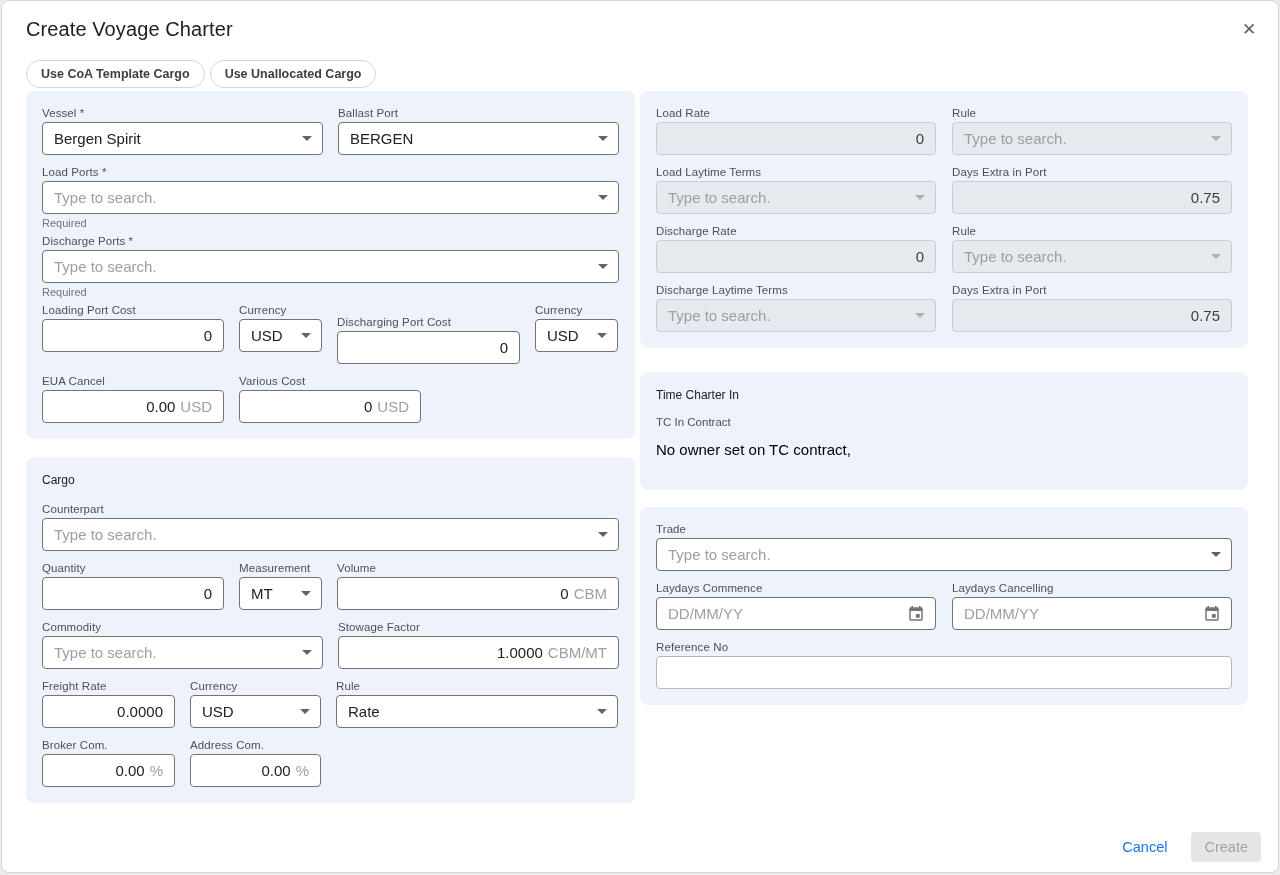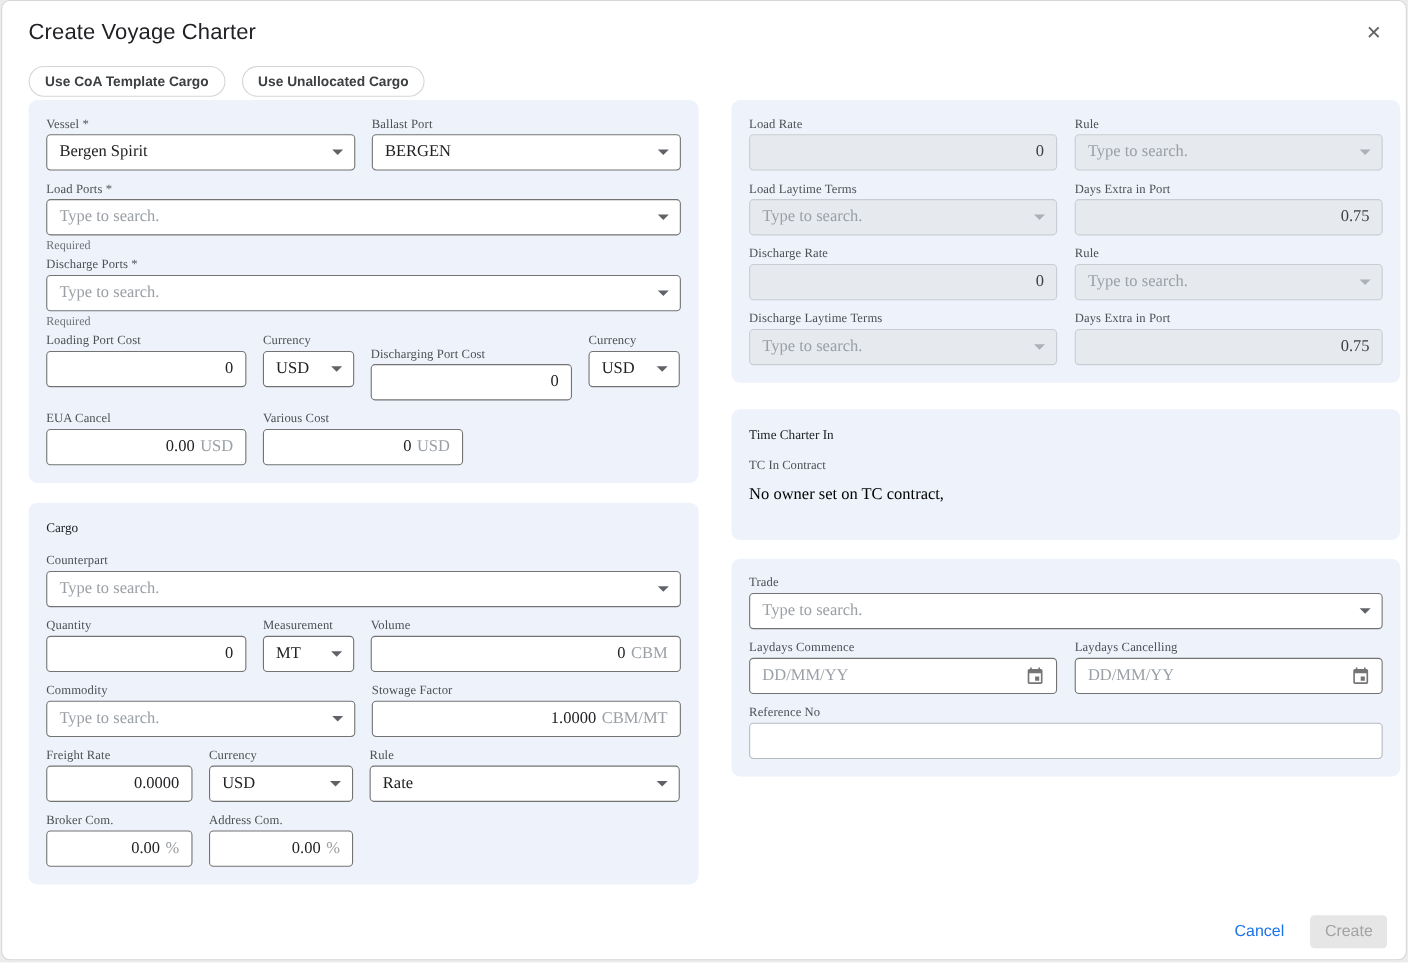--- a/index.html
+++ b/index.html
@@ -18,29 +18,29 @@
     border-radius: 8px;
     overflow: hidden;
   }
   .dialog-header { padding: 17px 24px 0 24px; }
   .dialog-title { font-size: 20px; font-weight: 500; color: #202124; letter-spacing: .1px; }
   .close-btn {
     position: absolute; top: 16px; right: 16px;
     width: 26px; height: 26px; border: none; background: transparent;
     font-size: 17px; color: #5f6368; cursor: pointer; line-height: 26px; text-align: center;
   }
-  .chips-row { display: flex; gap: 15px; padding: 19px 37px 0 24px; }
+  .chips-row { display: flex; gap: 5px; padding: 19px 37px 0 24px; }
   .chip {
     height: 28px; padding: 0 14px; border-radius: 14px;
     background: #fff; border: 1px solid #d2d5d9;
     font-size: 12.5px; font-weight: 600; color: #3c4043;
     display: inline-flex; align-items: center; cursor: pointer;
     font-family: inherit;
   }
-  .content { display: flex; gap: 30px; padding: 3px 23px 0 24px; margin-top: 0; font-family: Liberation Serif, serif; }
+  .content { display: flex; gap: 5px; padding: 3px 23px 0 24px; margin-top: 0; }
   .col-left { width: 609px; display: flex; flex-direction: column; gap: 18px; }
   .col-right { width: 608px; display: flex; flex-direction: column; }
   .panel { background: #edf2fb; border-radius: 8px; padding: 16px; }
   .panel-heading { font-size: 12px; font-weight: 400; color: #202124; margin-bottom: 16px; }
   .row { display: flex; gap: 15px; margin-bottom: 11px; }
   .row:last-child { margin-bottom: 0; }
   .row.g16 { gap: 16px; }
   .field { display: flex; flex-direction: column; }
   .grow { flex: 1; }
   .w281 { width: 281px; } .w280 { width: 280px; } .w282 { width: 282px; }

